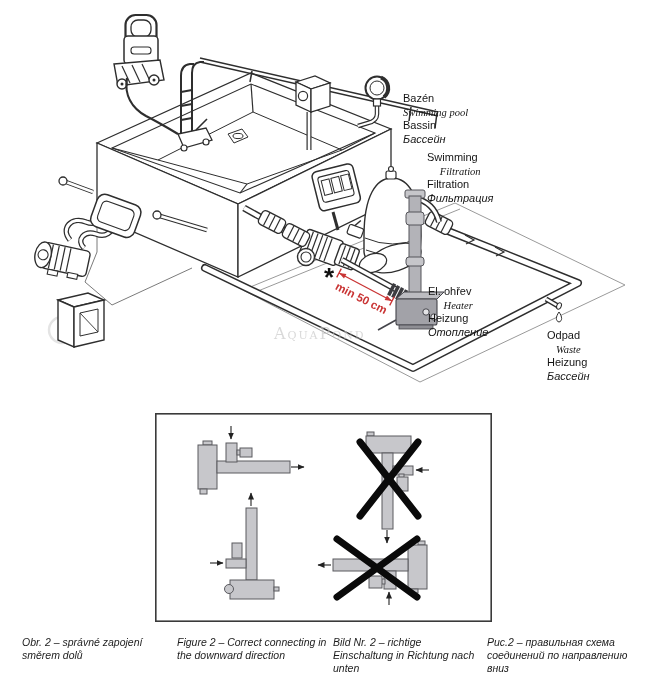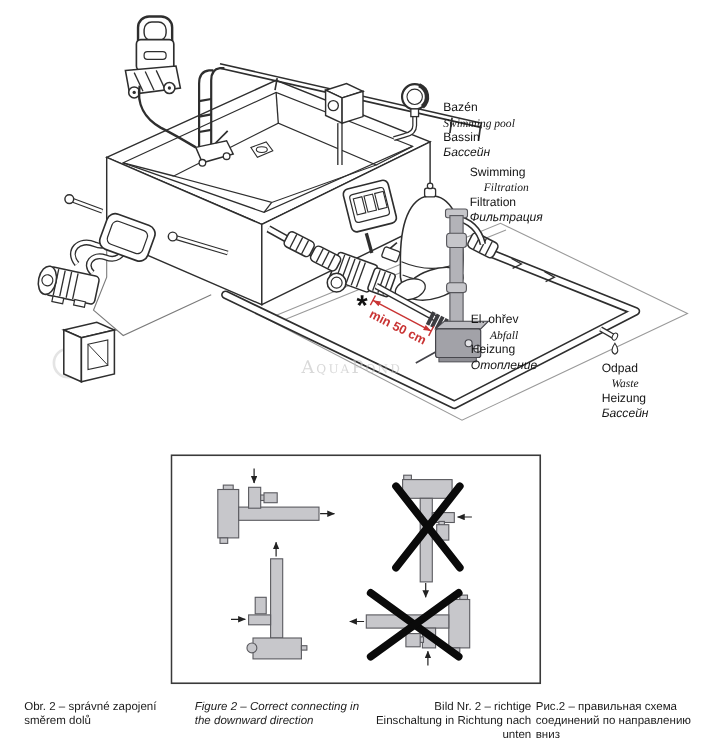--- a/index.html
+++ b/index.html
@@ -2,21 +2,21 @@
 <html><head>
 <meta charset="utf-8">
 <style>
   html,body{margin:0;padding:0;background:#ffffff;}
   #page{position:relative;width:650px;height:683px;background:#ffffff;overflow:hidden;
         font-family:"Liberation Sans",sans-serif;color:#111;}
   svg{position:absolute;left:0;top:0;}
   .lbl{position:absolute;font-size:11px;line-height:13.5px;color:#141414;white-space:nowrap;}
   .lbl .it-serif{font-family:"Liberation Serif",serif;font-style:italic;font-size:10.5px;text-align:center;}
   .lbl .it-sans{font-style:italic;}
-  .cap{position:absolute;top:636px;width:150px;font-size:10.5px;line-height:13px;color:#1c1c1c;}
+  .cap{position:absolute;top:636px;width:150px;font-size:10.5px;line-height:13px;color:#1c1c1c;font-style:italic;}
   .cap.it{font-style:italic;}
   #min-note{position:absolute;left:339px;top:280px;color:#c93434;font-weight:bold;
             font-size:11.5px;transform:rotate(27deg);transform-origin:left top;white-space:nowrap;}
   #asterisk{position:absolute;left:324px;top:264px;font-size:26px;line-height:26px;
             font-weight:bold;color:#111;}
   #watermark{position:absolute;left:274px;top:324px;font-family:"DejaVu Serif",serif;
              font-variant:small-caps;font-size:16px;letter-spacing:2px;color:#c2c2c2;
              opacity:.62;}
 </style>
 </head>
@@ -359,33 +359,33 @@
 
   <div class="lbl" style="left:427px;top:151px;">
     <div>Swimming</div>
     <div class="it-serif">Filtration</div>
     <div>Filtration</div>
     <div class="it-sans">Фильтрация</div>
   </div>
 
   <div class="lbl" style="left:428px;top:285px;">
     <div>El. ohřev</div>
-    <div class="it-serif">Abfall</div>
+    <div class="it-serif">Heater</div>
     <div>Heizung</div>
     <div class="it-sans">Отопление</div>
   </div>
 
   <div class="lbl" style="left:547px;top:329px;">
     <div>Odpad</div>
     <div class="it-serif">Waste</div>
     <div>Heizung</div>
     <div class="it-sans">Бассейн</div>
   </div>
 
   <div id="asterisk">*</div>
   <div id="min-note">min 50 cm</div>
 
   <div class="cap" style="left:22px;">Obr. 2 – správné zapojení směrem dolů</div>
   <div class="cap it" style="left:177px;">Figure 2 – Correct connecting in the downward direction</div>
-  <div class="cap" style="left:333px;text-align:right;">Bild Nr. 2 – richtige Einschaltung in Richtung nach unten</div>
+  <div class="cap" style="left:333px;">Bild Nr. 2 – richtige Einschaltung in Richtung nach unten</div>
   <div class="cap" style="left:487px;">Рис.2 – правильная схема соединений по направлению вниз</div>
 
 </div>
 
 </body></html>

